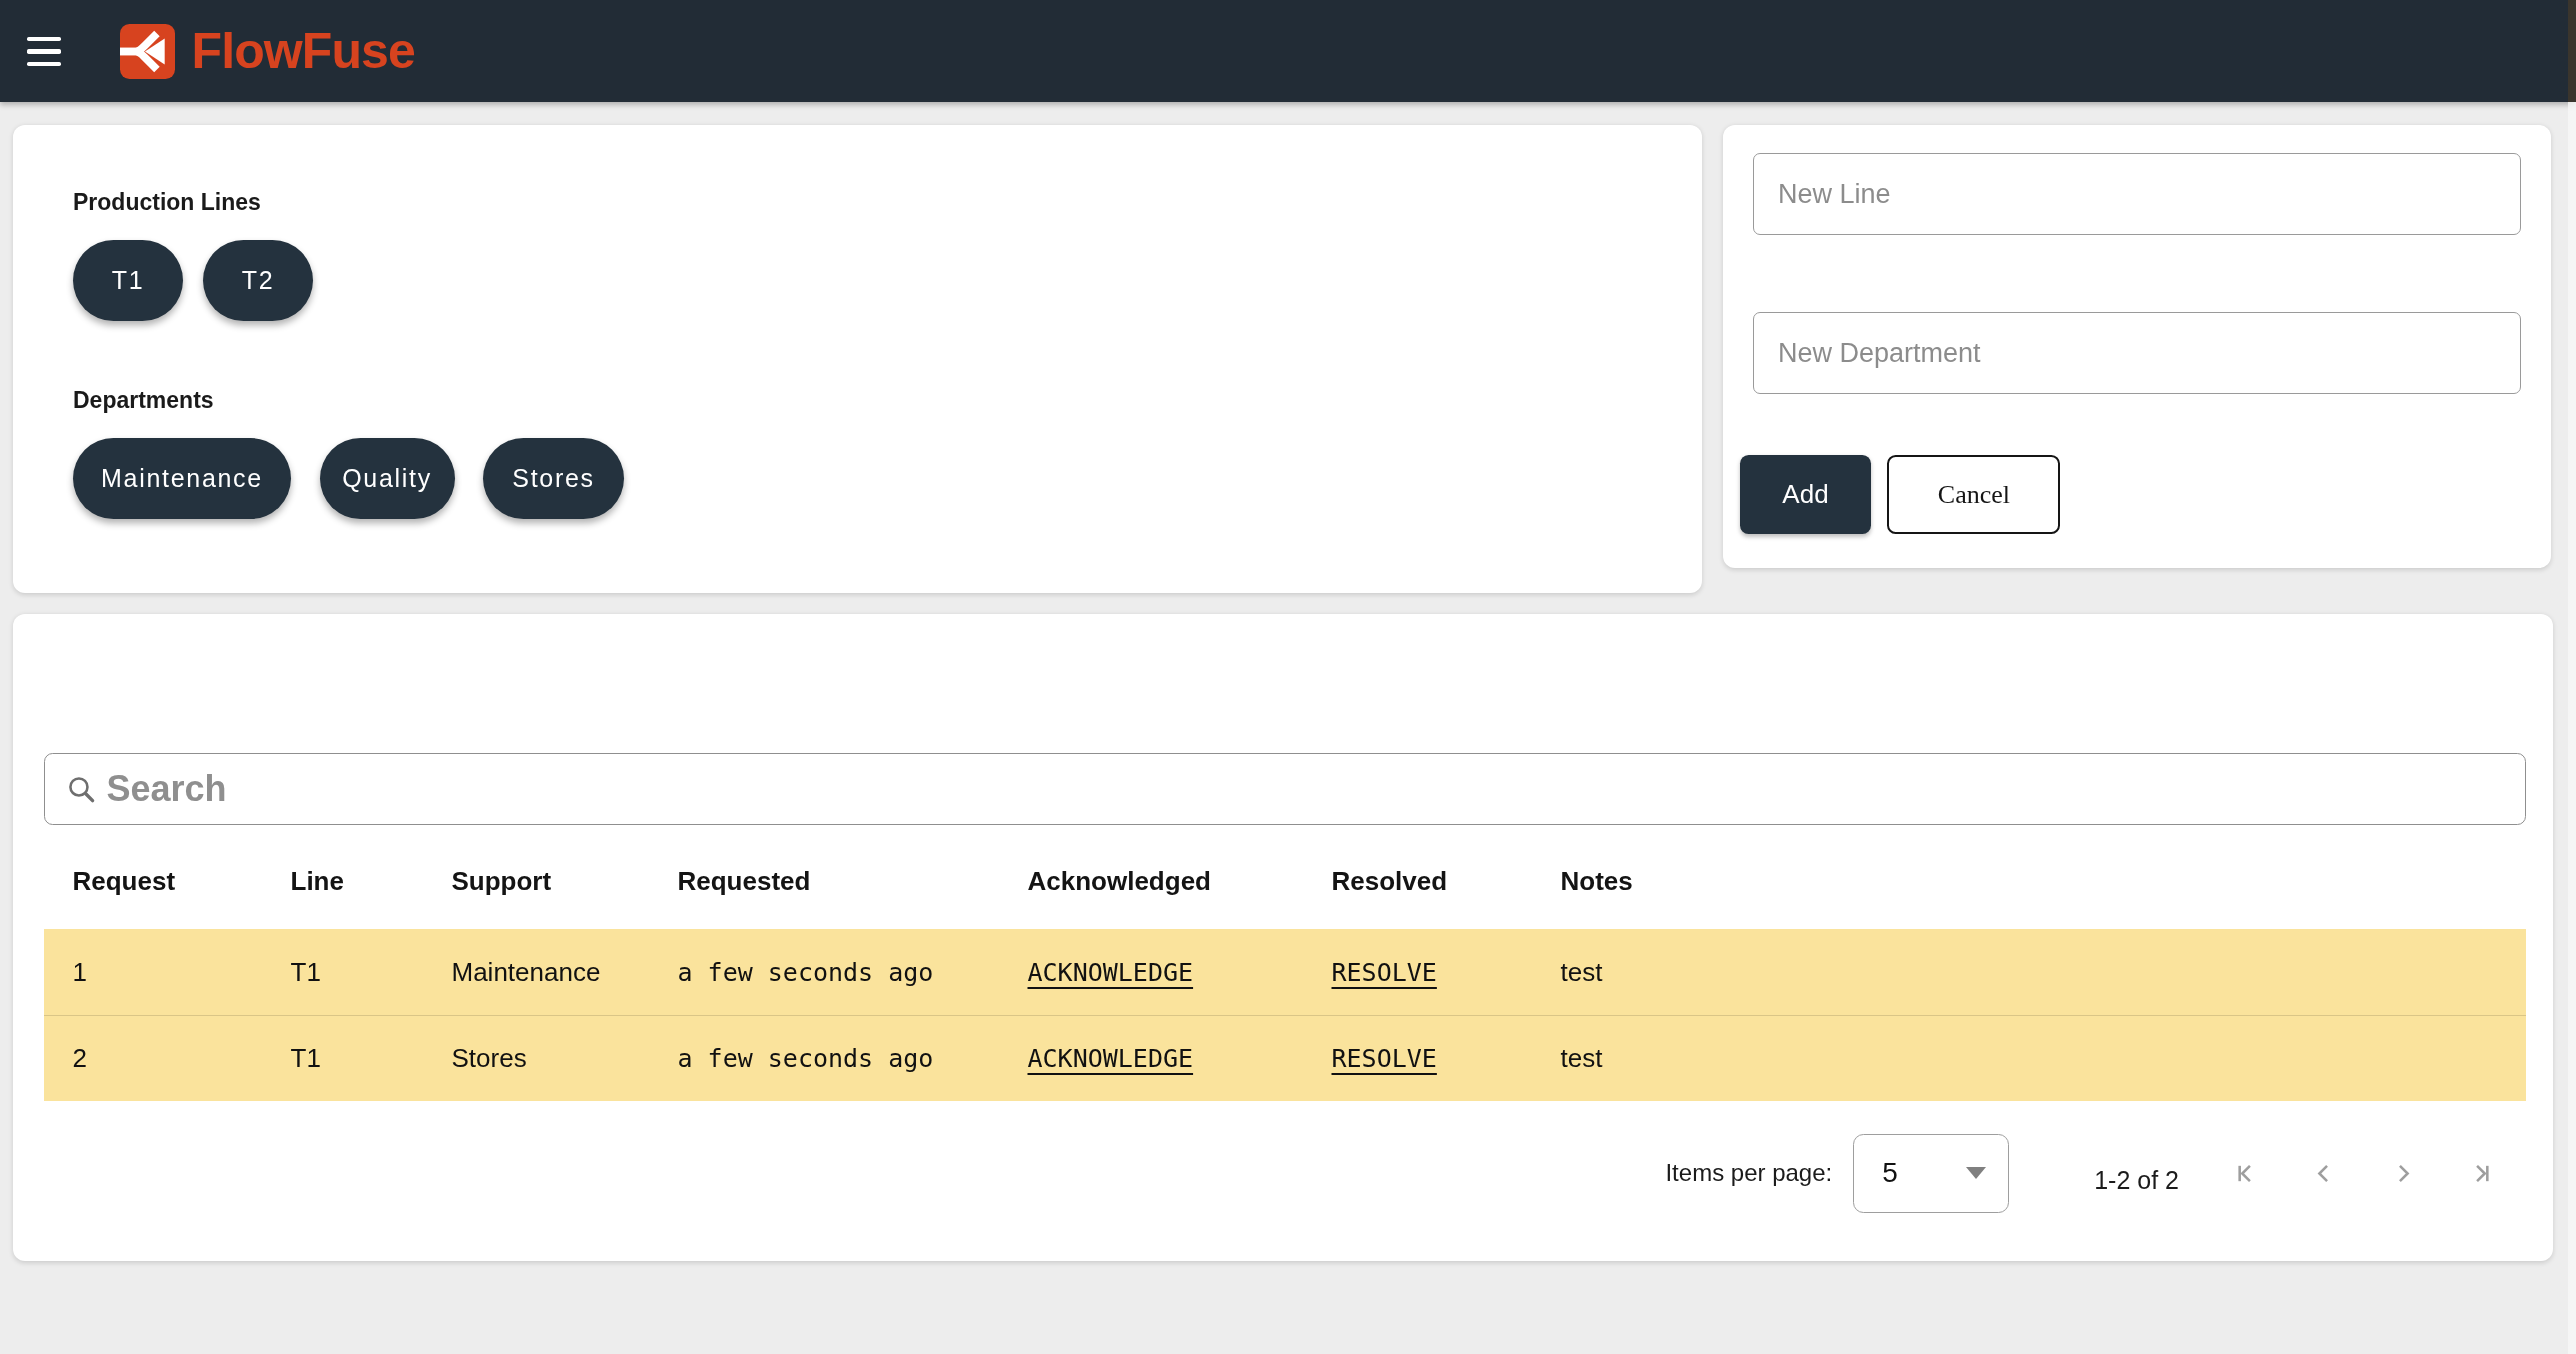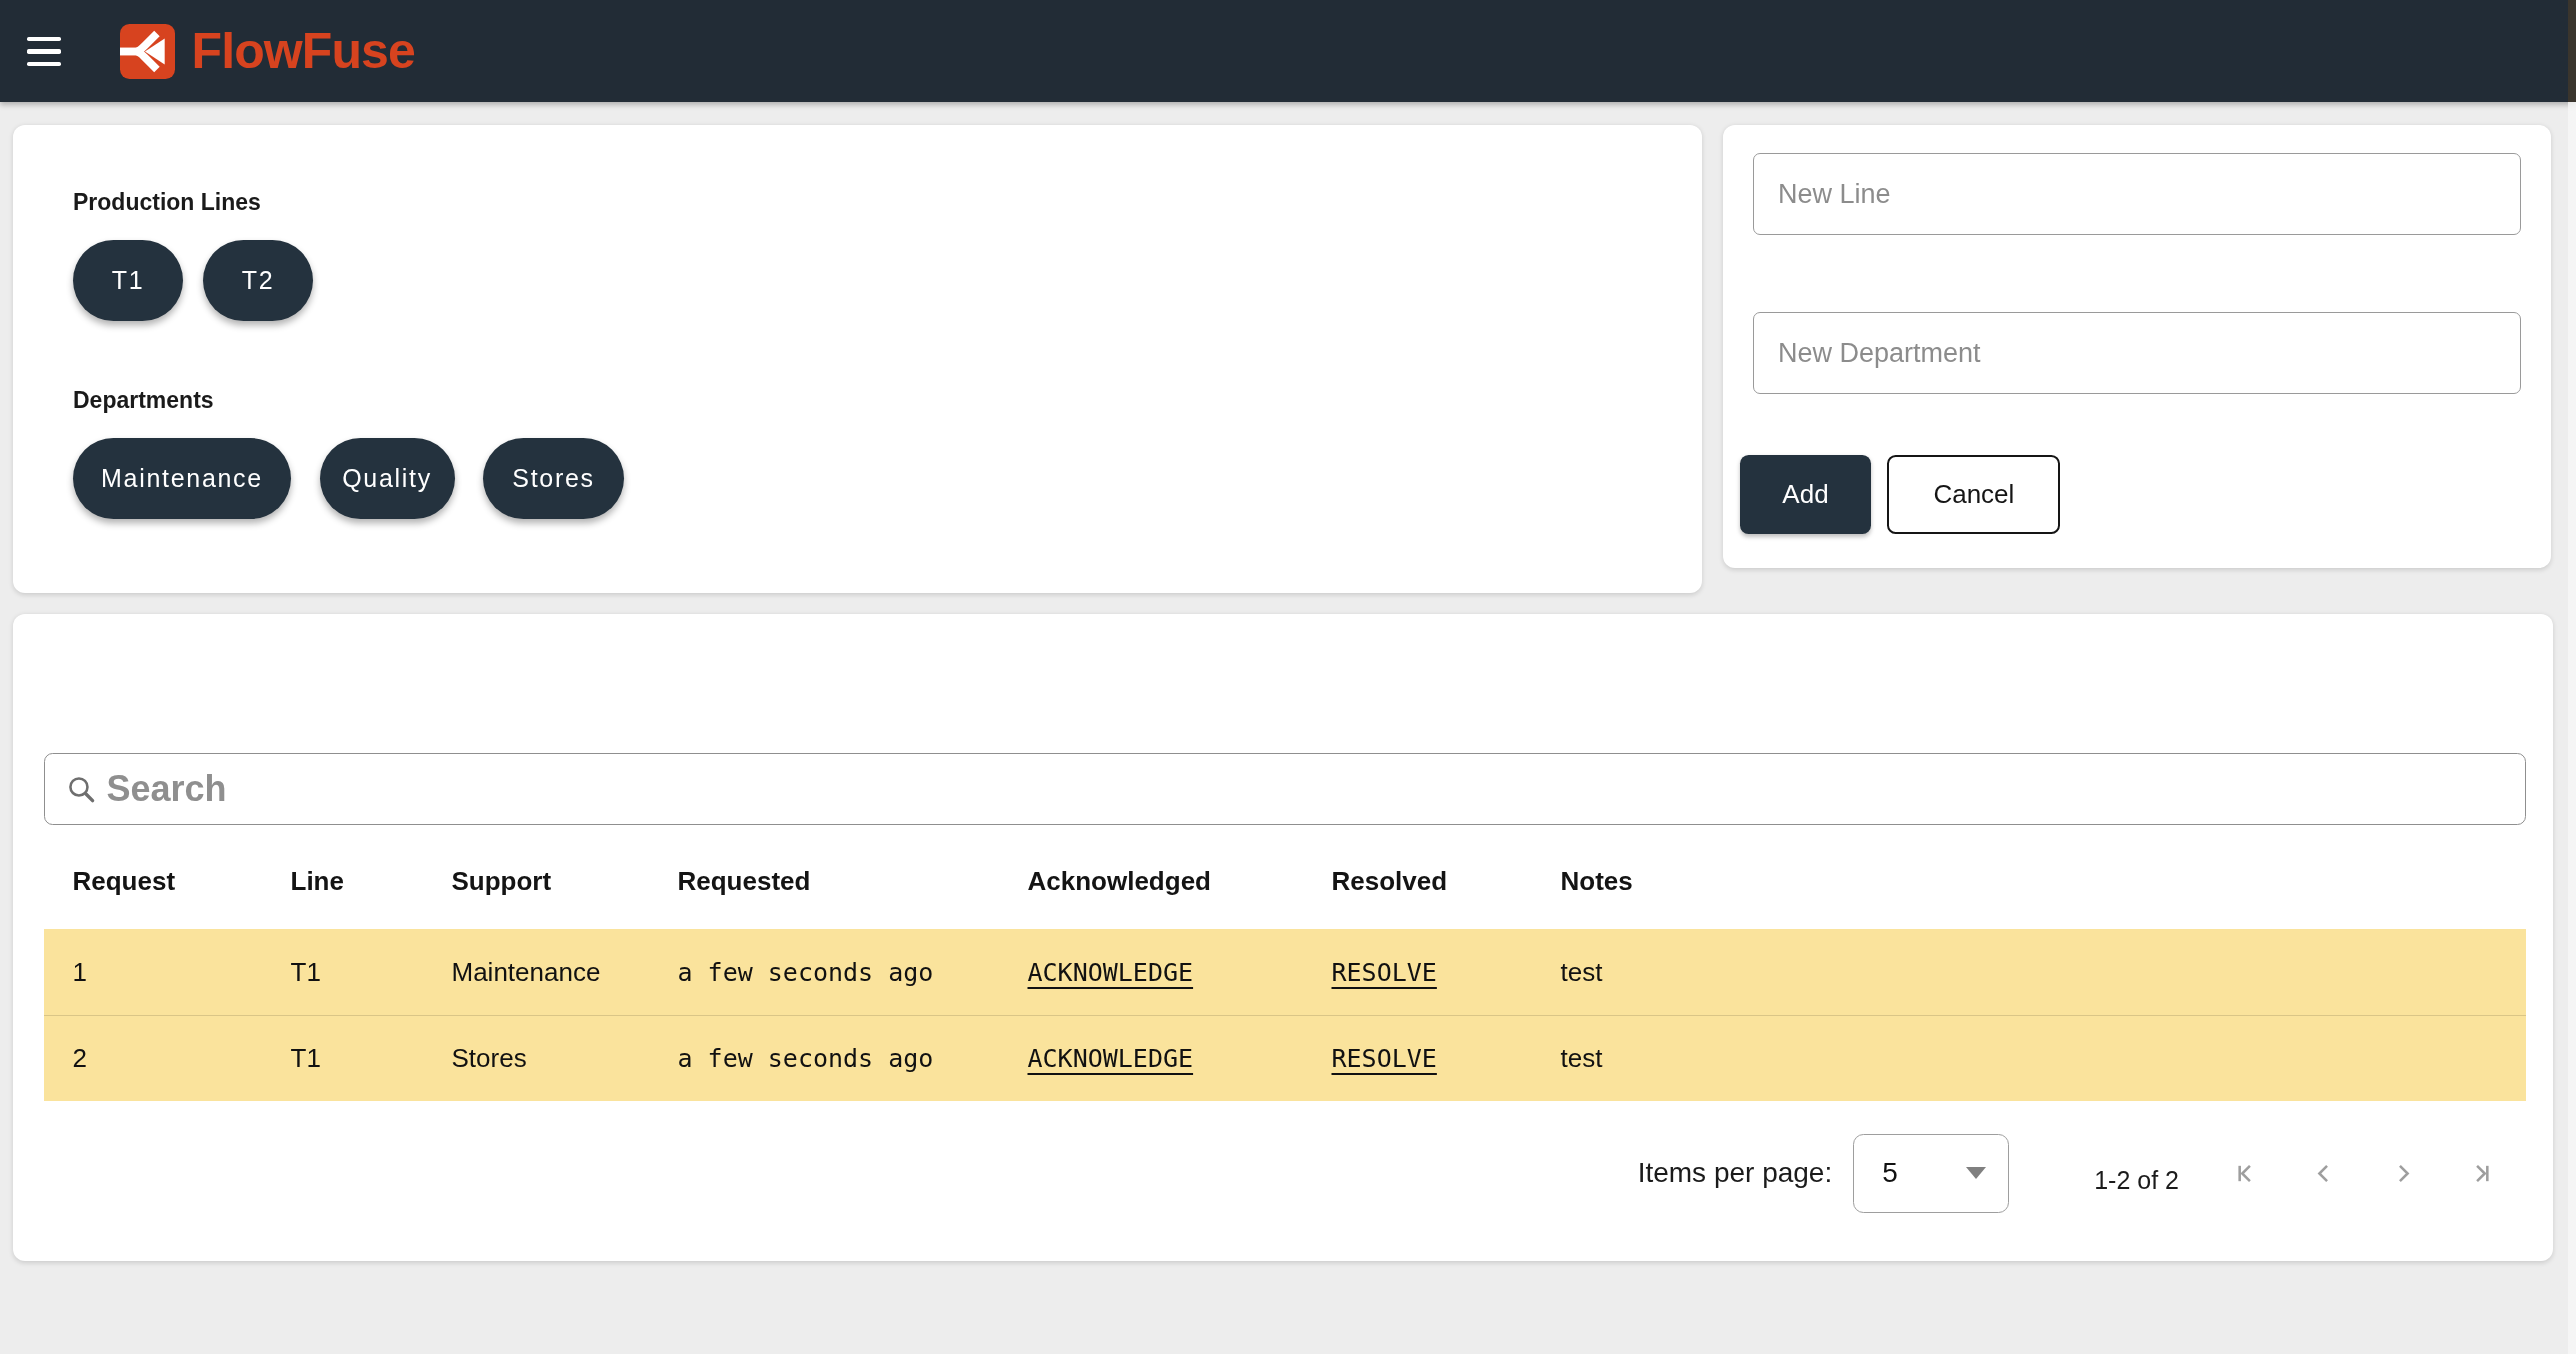--- a/index.html
+++ b/index.html
@@ -77,21 +77,21 @@
   }
   .text-field::placeholder{color:#8C8C8C; opacity:1;}
   .field-new-line{top:28px;}
   .field-new-department{top:187px;}
   .btn-row{position:absolute; left:17px; top:330px; display:flex; gap:16.4px;align-items:center;}
   .btn{
     height:79px; border-radius:8.6px; font-family:"Liberation Sans", sans-serif;
     font-size:26px; display:flex; align-items:center; justify-content:center; cursor:pointer;
   }
   .btn-dark{width:131px; background:var(--dark); color:#FFFFFF; border:none; box-shadow:0 2.6px 4.3px rgba(0,0,0,.25);}
-  .btn-outline{width:173px; background:#FFFFFF; color:#151515; border:2.6px solid #151515;}
+  .btn-outline{width:173px; background:#FFFFFF; color:#151515; border:2.6px solid #151515;font-family:Liberation Serif, serif;}
 
   
   .search-box{
     position:absolute; left:31px; top:139px; width:2482px; height:72px;
     border:1.7px solid #8F8F8F; border-radius:8.6px;
     display:flex; align-items:center; padding:0 22.4px; background:#FFFFFF;
   }
   .search-box svg{flex:0 0 auto;}
   .search-input{
     flex:1; border:none; outline:none; background:transparent;
@@ -118,21 +118,21 @@
     font-family:"DejaVu Sans Mono", monospace; font-size:25px; color:#111;
     text-decoration:underline; text-decoration-thickness:2.2px; text-underline-offset:6px;
     cursor:pointer;
   }
 
   
   .pagination{
     position:absolute; left:31px; top:518px; width:2482px; height:82px;
     display:flex; align-items:center; justify-content:flex-end; padding-right:31px;
   }
-  .ipp-label{font-size:28px; color:#1B1B1B;}
+  .ipp-label{font-size:24px; color:#1B1B1B;}
   .ipp-select{
     margin-left:21px; width:156px; height:79px; border:1.7px solid #9E9E9E; border-radius:10.4px;
     display:flex; align-items:center; justify-content:space-between;
     padding:0 22.4px 0 28px; cursor:pointer; background:#FFFFFF;
   }
   .ipp-value{font-size:28px; color:#111;}
   .caret{
     width:0; height:0; border-left:10.4px solid transparent; border-right:10.4px solid transparent;
     border-top:12px solid #808080;
   }

